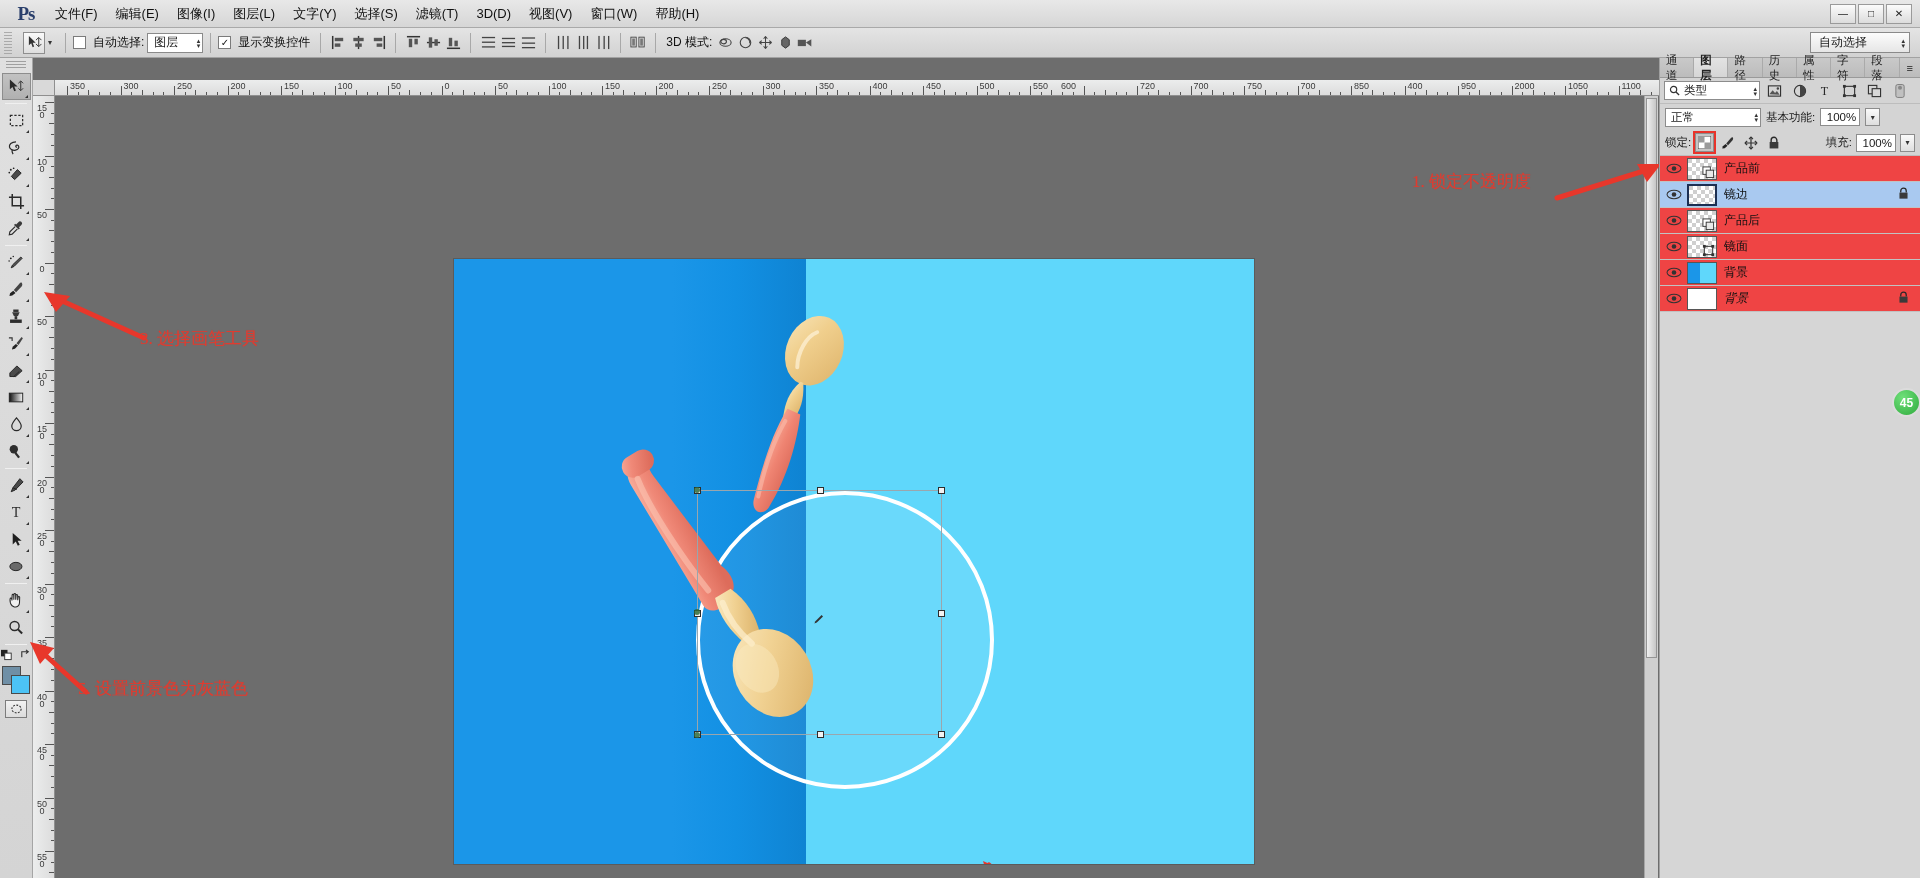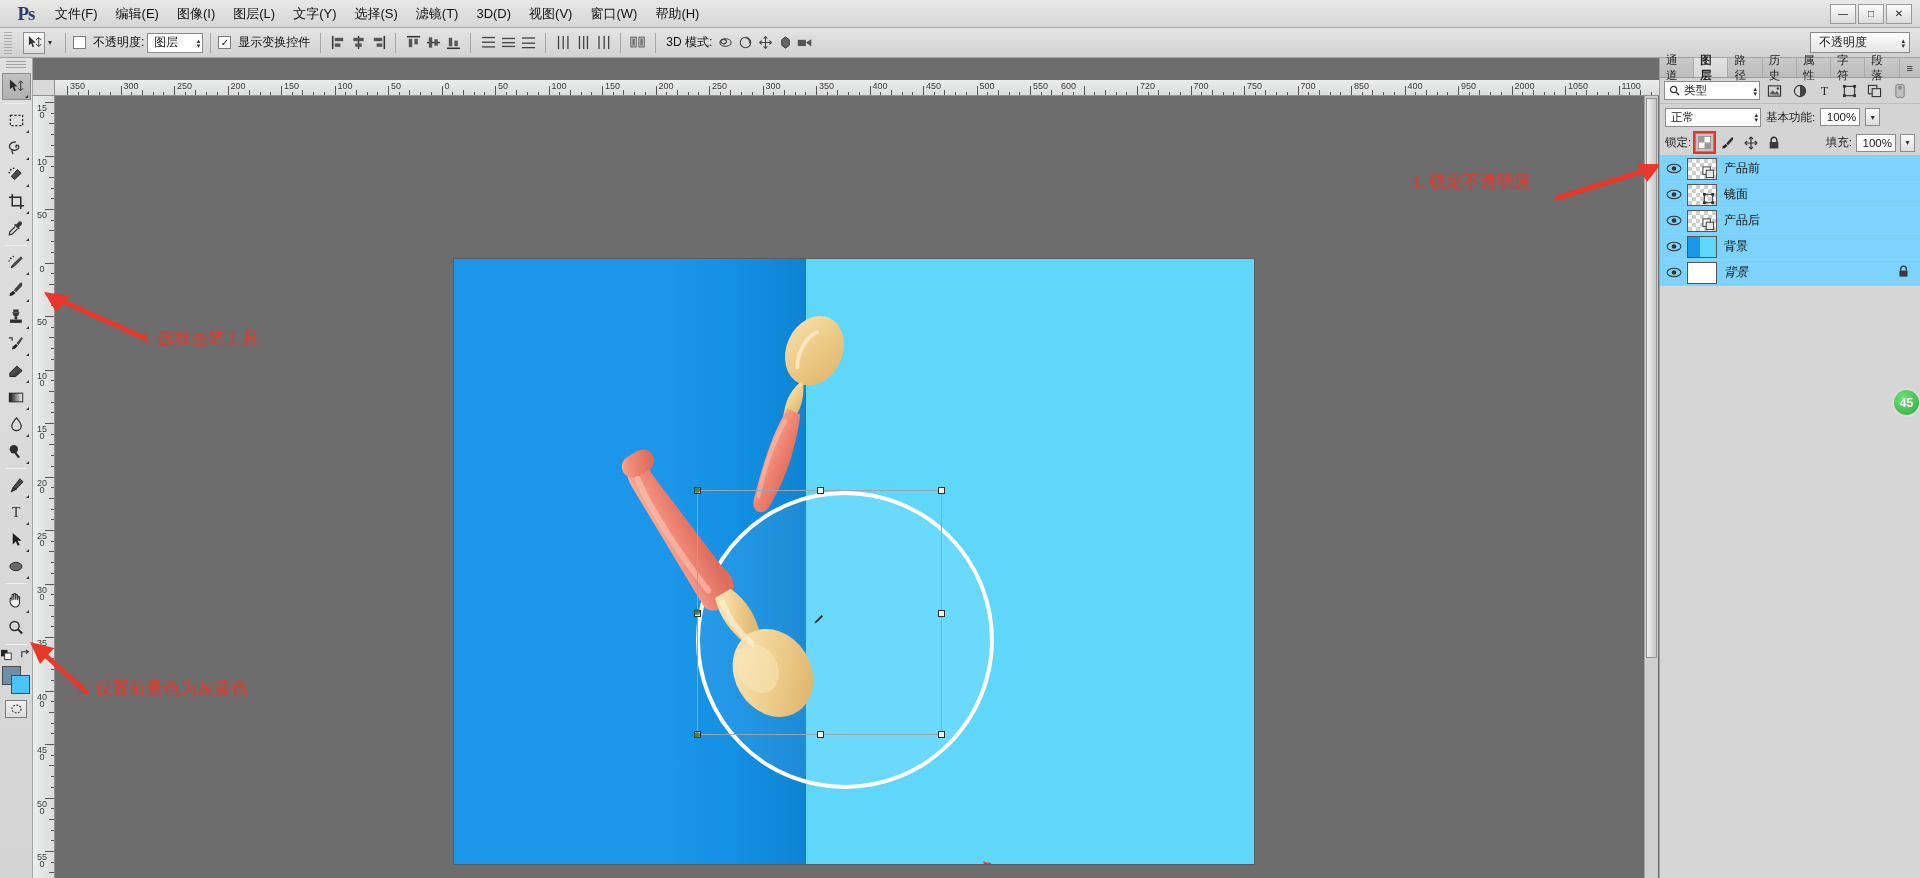--- a/index.html
+++ b/index.html
@@ -226,21 +226,21 @@
   }
   .lock-row { height:26px; display:flex; align-items:center; padding:0 5px; gap:4px;
     border-bottom:1px solid #bdbdbd;}
   .lock-btn { width:19px;height:19px;display:flex;align-items:center;justify-content:center;}
   .lock-btn.active { background:#c4c4c4; border:1px solid #8d8d8d; }
   .lock-highlight { outline:2px solid #e8332a; outline-offset:0px; }
 
   .layer-list { }
   .layer {
     height:26px; display:flex; align-items:center;
-    border-bottom:1px solid #c2c2c2; background:#7dd3fc; gap:0;
+    border-bottom:1px solid #c2c2c2; background:#ef4444; gap:0;
   }
   .layer.selected { background:#a9c9f0; }
   .eye { width:27px; height:100%; display:flex; align-items:center; justify-content:center; }
   .thumb {
     width:30px;height:22px; border:1px solid #565656; margin-right:7px;
     background:
       repeating-conic-gradient(#ffffff 0% 25%, #cfcfcf 0% 50%) 0 0/8px 8px;
     position:relative; overflow:hidden;
   }
   .thumb.outlined { border:2px solid #1c2f52; }
@@ -297,21 +297,21 @@
         <svg width="15" height="15" viewBox="0 0 16 16">
             <path d="M2 1 L2 11 L4.5 8.8 L6 13 L7.6 12.3 L6.1 8.3 L9.3 8.3 Z" fill="#333"></path>
             <path d="M12.5 3 L12.5 12 M9.5 5.5 L12.5 2.6 L15.4 5.5 M9.5 9.5 L12.5 12.4 L15.4 9.5" stroke="#333" fill="none" stroke-width="1"></path>
           </svg>
       </div>
       <span class="tiny-arrow">▾</span>
     </div>
     <div class="divider"></div>
 
     <span class="checkbox"></span>
-    <span class="opt-label">不透明度:</span>
+    <span class="opt-label">自动选择:</span>
     <div class="dropdown" style="width:56px">
       <span>图层</span>
       <span class="spin">
           <span>▴</span>
           <span>▾</span>
         </span>
     </div>
 
     <div class="divider"></div>
     <span class="checkbox">✓</span>
@@ -442,21 +442,21 @@
         </svg>
       </div>
     <div class="align-btn">
         <svg width="18" height="15" viewBox="0 0 20 16">
           <rect x="2" y="5" width="9" height="7" fill="#555"></rect>
           <path d="M11 8 L17 4.5 L17 12.5 Z" fill="#555"></path>
         </svg>
       </div>
 
     <div class="ws-select">
-      <span>不透明度</span>
+      <span>自动选择</span>
       <span class="spin">
           <span>▴</span>
           <span>▾</span>
         </span>
     </div>
   </div>
 
   <div class="toolbar">
     <div class="tb-grip"></div>
 
@@ -1148,54 +1148,70 @@
           </div>
           <div class="thumb">
             <svg class="mini" width="13" height="13" viewBox="0 0 14 14">
                 <rect x="1" y="1" width="8" height="8" fill="#fff" stroke="#333"></rect>
                 <rect x="4.5" y="4.5" width="8" height="8" fill="#e8e8e8" stroke="#333"></rect>
               </svg>
           </div>
           <span class="lname">产品前</span>
         </div>
 
+        <div class="layer selected">
+          <div class="eye">
+            <svg width="16" height="11" viewBox="0 0 17 12">
+                <ellipse cx="8.5" cy="6" rx="7.6" ry="4.6" fill="none" stroke="#333" stroke-width="1.1"></ellipse>
+                <circle cx="8.5" cy="6" r="2.5" fill="#333"></circle>
+              </svg>
+          </div>
+          <div class="thumb outlined"></div>
+          <span class="lname">镜边</span>
+          <span class="llock">
+            <svg width="11" height="13" viewBox="0 0 12 14">
+                <path d="M3 6 L3 4.2 A3 3 0 0 1 9 4.2 L9 6" fill="none" stroke="#2a2a2a" stroke-width="1.4"></path>
+                <rect x="1.6" y="6" width="8.8" height="6.6" fill="#3a3a3a"></rect>
+              </svg>
+          </span>
+        </div>
+
+        <div class="layer">
+          <div class="eye">
+            <svg width="16" height="11" viewBox="0 0 17 12">
+                <ellipse cx="8.5" cy="6" rx="7.6" ry="4.6" fill="none" stroke="#333" stroke-width="1.1"></ellipse>
+                <circle cx="8.5" cy="6" r="2.5" fill="#333"></circle>
+              </svg>
+          </div>
+          <div class="thumb">
+            <svg class="mini" width="13" height="13" viewBox="0 0 14 14">
+                <rect x="1" y="1" width="8" height="8" fill="#fff" stroke="#333"></rect>
+                <rect x="4.5" y="4.5" width="8" height="8" fill="#e8e8e8" stroke="#333"></rect>
+              </svg>
+          </div>
+          <span class="lname">产品后</span>
+        </div>
 
         <div class="layer">
           <div class="eye">
             <svg width="16" height="11" viewBox="0 0 17 12">
                 <ellipse cx="8.5" cy="6" rx="7.6" ry="4.6" fill="none" stroke="#333" stroke-width="1.1"></ellipse>
                 <circle cx="8.5" cy="6" r="2.5" fill="#333"></circle>
               </svg>
           </div>
           <div class="thumb">
             <svg class="mini" width="13" height="13" viewBox="0 0 14 14">
                 <rect x="2.5" y="2.5" width="9" height="9" fill="none" stroke="#333" stroke-width="1.1"></rect>
                 <rect x="1" y="1" width="3" height="3" fill="#333"></rect>
                 <rect x="10" y="1" width="3" height="3" fill="#333"></rect>
                 <rect x="1" y="10" width="3" height="3" fill="#333"></rect>
                 <rect x="10" y="10" width="3" height="3" fill="#333"></rect>
               </svg>
           </div>
           <span class="lname">镜面</span>
-        </div>
-
-        <div class="layer">
-          <div class="eye">
-            <svg width="16" height="11" viewBox="0 0 17 12">
-                <ellipse cx="8.5" cy="6" rx="7.6" ry="4.6" fill="none" stroke="#333" stroke-width="1.1"></ellipse>
-                <circle cx="8.5" cy="6" r="2.5" fill="#333"></circle>
-              </svg>
-          </div>
-          <div class="thumb">
-            <svg class="mini" width="13" height="13" viewBox="0 0 14 14">
-                <rect x="1" y="1" width="8" height="8" fill="#fff" stroke="#333"></rect>
-                <rect x="4.5" y="4.5" width="8" height="8" fill="#e8e8e8" stroke="#333"></rect>
-              </svg>
-          </div>
-          <span class="lname">产品后</span>
         </div>
 
         <div class="layer">
           <div class="eye">
             <svg width="16" height="11" viewBox="0 0 17 12">
                 <ellipse cx="8.5" cy="6" rx="7.6" ry="4.6" fill="none" stroke="#333" stroke-width="1.1"></ellipse>
                 <circle cx="8.5" cy="6" r="2.5" fill="#333"></circle>
               </svg>
           </div>
           <div class="thumb" style="background:#5fd7fb">

